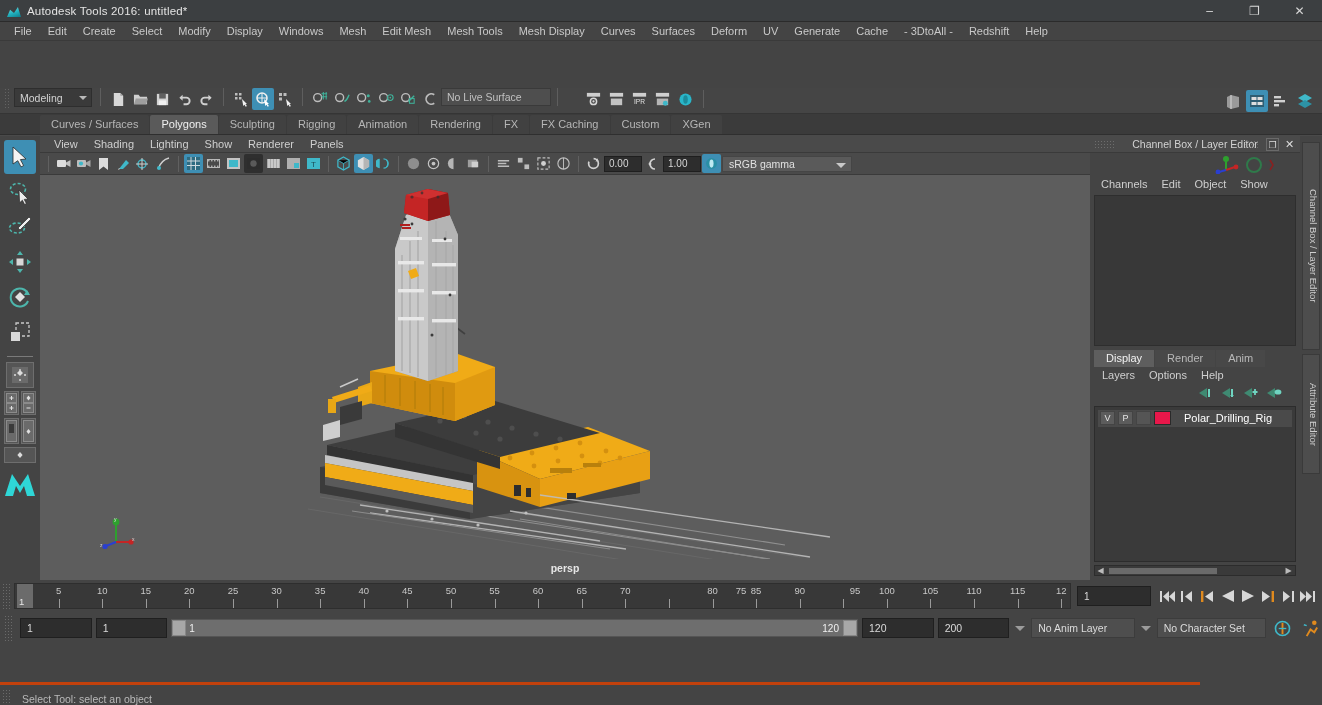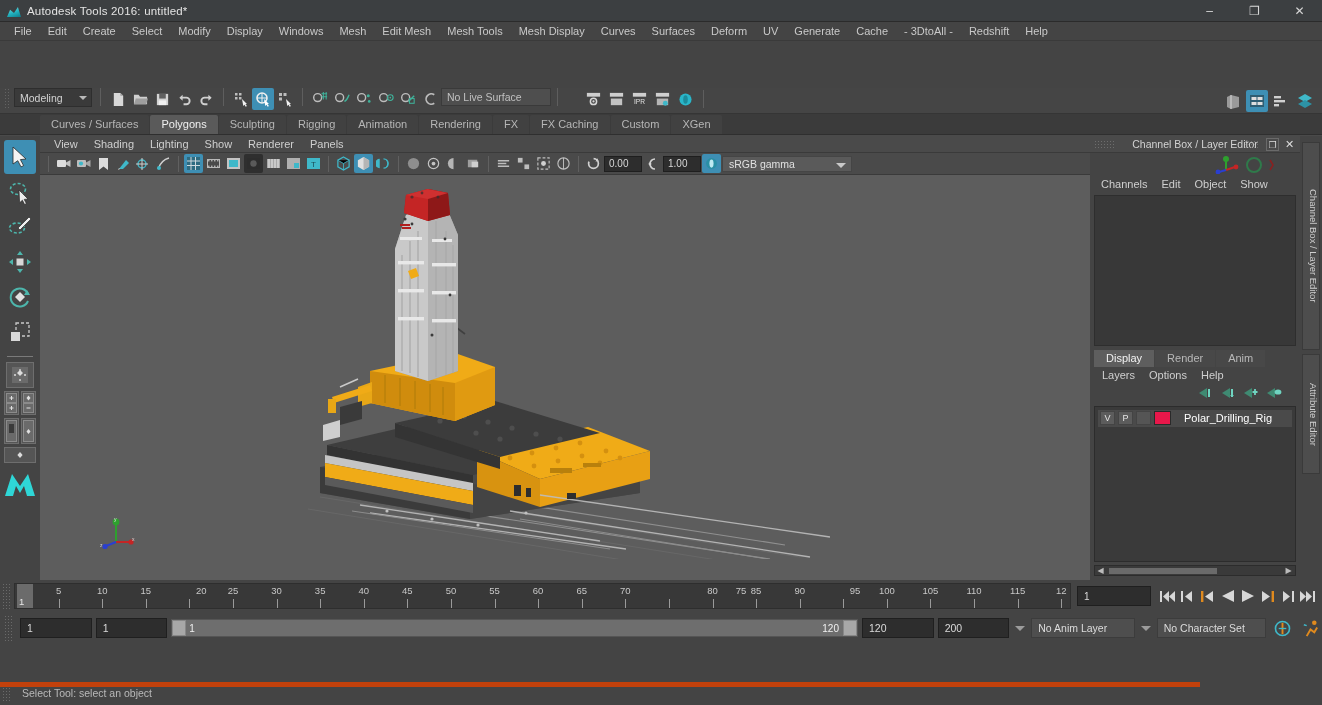--- a/index.html
+++ b/index.html
@@ -187,21 +187,21 @@
   .cmd-grip { width:8px; height:22px; margin-left:2px;
     background-image:radial-gradient(#6a6a6a 32%, transparent 33%); background-size:3px 3px; }
   .mel-lbl { width:40px; text-align:center; font-size:11px; color:#d0d0d0; }
   .mel-in { height:22px; background:#2d2d2d; border:1px solid #1e1e1e; width:416px; }
   .mel-out { height:22px; background:#2d2d2d; border:1px solid #1e1e1e; flex:1; margin-right:2px; }
   .cmd-icon { width:20px; height:20px; background:#4e4e4e; border:1px solid #3a3a3a;
     display:flex; align-items:center; justify-content:center; margin-right:4px; }
 
   
   .helpline { position:absolute; left:0; top:682px; width:1200px; height:23px;
-    background:#444; display:flex; align-items:flex-start; border-top:5px solid #c2410c; }
+    background:#444; display:flex; align-items:flex-end; border-top:3px solid #c2410c; }
   .help-grip { width:8px; height:16px; margin-left:2px;
     background-image:radial-gradient(#6a6a6a 32%, transparent 33%); background-size:3px 3px; }
   .help-text { font-size:10.5px; color:#b9b9b9; margin-left:12px; }
 </style>
 </head>
 <body>
 
 <div class="app">
 
   <div class="titlebar">
@@ -1127,20 +1127,21 @@
             <path d="M18 30 H32" stroke="#c42525" stroke-width="2"></path>
             <circle cx="33" cy="30" r="2.6" fill="#c42525"></circle>
             <path d="M18 30 L8 34" stroke="#2a3fd0" stroke-width="2"></path>
             <circle cx="7" cy="34.5" r="2.6" fill="#2a3fd0"></circle>
             <text x="16" y="9" font-size="5" fill="#dfe8df" font-family="Liberation Sans">y</text>
             <text x="34" y="29" font-size="5" fill="#e8c8c8" font-family="Liberation Sans">x</text>
             <text x="2" y="35" font-size="5" fill="#c8cbe8" font-family="Liberation Sans">z</text>
           </svg>
         </div>
 
+        <div class="persp-label">persp</div>
       </div>
     </div>
 
     <div class="rightpanel">
       <div class="rp-main">
         <div class="rp-title">
           <div class="rp-dots" style="left:4px;top:4px;"></div>
           <div class="rp-title-text">Channel Box / Layer Editor</div>
           <div class="rp-dots" style="right:40px;top:4px;width:16px;"></div>
           <div class="rp-btn" style="right:21px;top:2px;">❐</div>
@@ -1237,21 +1238,21 @@
     <div class="ts-grip"></div>
     <div class="ts-track" id="ts-track">
       <div class="ts-current"></div>
       <div class="ts-current-label">1</div>
     <div class="ts-tick-label" style="left: 43.595px;">5</div>
         <div class="ts-tick" style="left: 43.595px;"></div>
         <div class="ts-tick-label" style="left: 87.1901px;">10</div>
         <div class="ts-tick" style="left: 87.1901px;"></div>
         <div class="ts-tick-label" style="left: 130.785px;">15</div>
         <div class="ts-tick" style="left: 130.785px;"></div>
-        <div class="ts-tick-label" style="left: 174.38px; margin-left: 12px;">20</div>
+        <div class="ts-tick-label" style="left: 174.38px;">20</div>
         <div class="ts-tick" style="left: 174.38px;"></div>
         <div class="ts-tick-label" style="left: 217.975px;">25</div>
         <div class="ts-tick" style="left: 217.975px;"></div>
         <div class="ts-tick-label" style="left: 261.57px;">30</div>
         <div class="ts-tick" style="left: 261.57px;"></div>
         <div class="ts-tick-label" style="left: 305.165px;">35</div>
         <div class="ts-tick" style="left: 305.165px;"></div>
         <div class="ts-tick-label" style="left: 348.76px;">40</div>
         <div class="ts-tick" style="left: 348.76px;"></div>
         <div class="ts-tick-label" style="left: 392.355px;">45</div>

